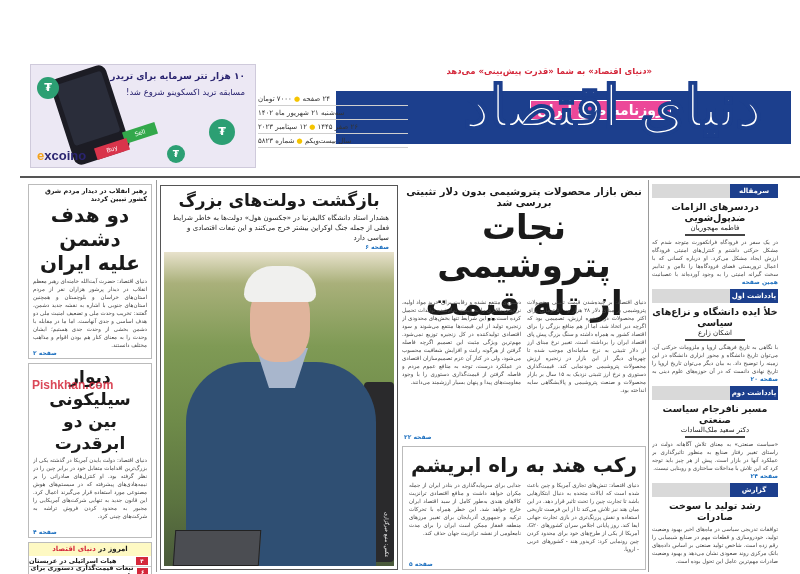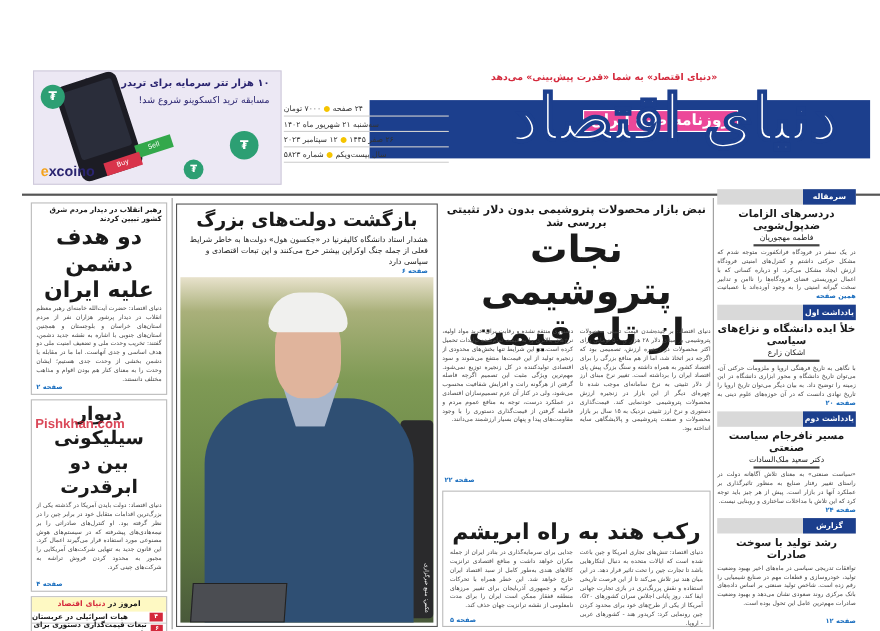--- a/index.html
+++ b/index.html
@@ -24,42 +24,42 @@
   .ad-phone .screen { position: absolute; top: 6px; left: 5px; right: 5px; bottom: 20px; background: #2a2d3a; border-radius: 3px; }
   .ad-sell { position: absolute; top: 62px; left: 92px; width: 34px; height: 12px; background: #33a84b; color: #fff; font-size: 6px; text-align: center; line-height: 12px; transform: rotate(-18deg); direction: ltr; }
   .ad-buy { position: absolute; top: 78px; left: 64px; width: 34px; height: 12px; background: #d9344b; color: #fff; font-size: 6px; text-align: center; line-height: 12px; transform: rotate(-18deg); direction: ltr; }
   .coin { position: absolute; width: 22px; height: 22px; border-radius: 50%; background: #2c9f73; color: #fff; font-size: 11px; text-align: center; line-height: 22px; font-weight: bold; }
   .ad-brand { position: absolute; bottom: 4px; left: 6px; font-size: 13px; font-weight: bold; color: #2a2470; direction: ltr; font-family: "Liberation Sans", sans-serif; }
   .ad-brand .e { color: #f3a21c; }
 
   .rule-top { position: absolute; top: 176px; left: 20px; width: 780px; height: 2px; background: #555; }
 
   
-  .col-right { position: absolute; top: 168px; left: 652px; width: 126px; height: 392px; }
+  .col-right { position: absolute; top: 180px; left: 652px; width: 126px; height: 392px; }
   .col-lead { position: absolute; top: 180px; left: 402px; width: 244px; height: 262px; }
   .col-bottom-mid { position: absolute; top: 446px; left: 402px; width: 244px; height: 124px; border: 1px solid #bbb; }
   .col-photo { position: absolute; top: 185px; left: 160px; width: 238px; height: 385px; border: 1.5px solid #555; }
   .col-left { position: absolute; top: 184px; left: 28px; width: 124px; height: 386px; }
 
   
   .section-tag { height: 14px; background: #d9d9d9; position: relative; margin-top: 4px; }
   .section-tag span { position: absolute; right: 0; top: 0; height: 14px; width: 48px; background: #1c3f8d; color: #fff; font-size: 7px; text-align: center; line-height: 14px; font-weight: bold; }
   .side-head { font-size: 9.5px; font-weight: bold; text-align: center; margin-top: 3px; }
   .side-author { font-size: 7px; text-align: center; margin-top: 1px; }
   .side-rule { width: 60px; height: 2px; background: #444; margin: 2px auto 2px; }
   .side-body { font-size: 5.5px; line-height: 8px; color: #444; text-align: justify; }
   .page-ref { color: #1c6fbf; font-size: 6px; font-weight: bold; }
 
   
   .kicker { font-size: 10px; font-weight: bold; text-align: center; margin-top: 6px; }
   .lead-head { font-size: 34px; font-weight: 900; text-align: center; line-height: 38px; font-family: "DejaVu Sans", sans-serif; letter-spacing: -1px; }
   .lead-cols { position: absolute; top: 118px; left: 0; width: 244px; display: flex; flex-direction: row; gap: 6px; }
   .lead-cols .c { flex: 1; font-size: 5.5px; line-height: 8px; color: #444; text-align: justify; height: 134px; overflow: hidden; }
 
-  .mid-head { font-size: 20px; font-weight: bold; text-align: center; margin-top: 24px; }
+  .mid-head { font-size: 20px; font-weight: bold; text-align: center; margin-top: 6px; }
   .mid-cols { display: flex; gap: 6px; padding: 4px 6px; }
   .mid-cols .c { flex: 1; font-size: 5.5px; line-height: 8px; color: #444; text-align: justify; height: 76px; overflow: hidden; }
 
   
   .photo-head { font-size: 17px; font-weight: bold; text-align: center; margin-top: 4px; }
   .photo-sub { font-size: 7px; text-align: right; padding: 3px 8px 0; line-height: 10px; }
   .photo-ref { font-size: 6px; text-align: right; padding: 0 8px; }
   .photo { position: absolute; top: 66px; left: 3px; right: 3px; bottom: 3px; background: linear-gradient(180deg, #e8e2cc 0%, #a9b07a 10%, #7f9a55 30%, #6e8a49 55%, #5b7340 80%, #49593a 100%); overflow: hidden; }
   .hair { position: absolute; top: 14px; left: 80px; width: 72px; height: 36px; background: #f0f0ee; border-radius: 36px 36px 10px 10px; }
   .face { position: absolute; top: 30px; left: 86px; width: 60px; height: 80px; background: #e0b49c; border-radius: 40%; }

